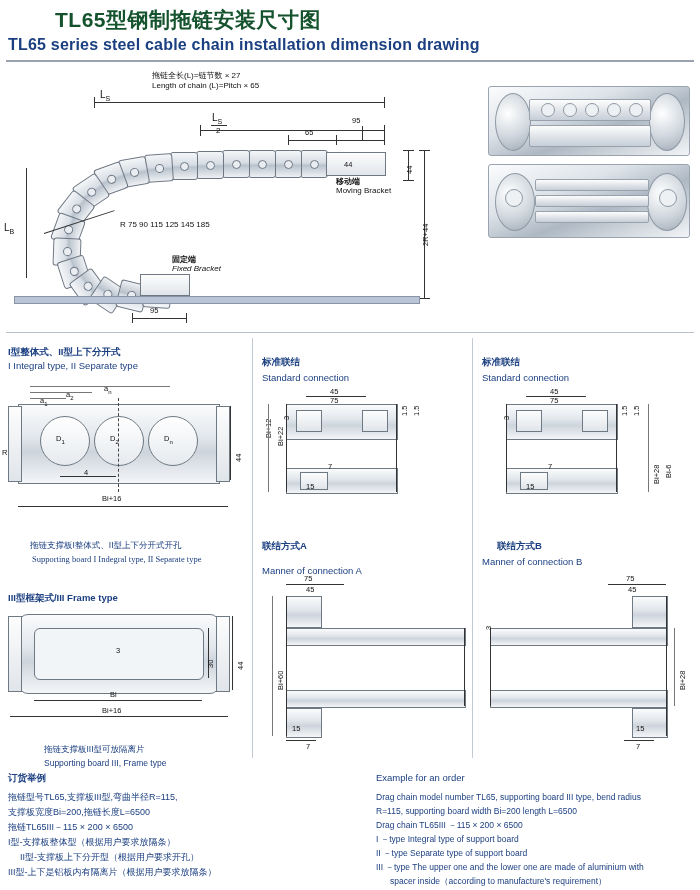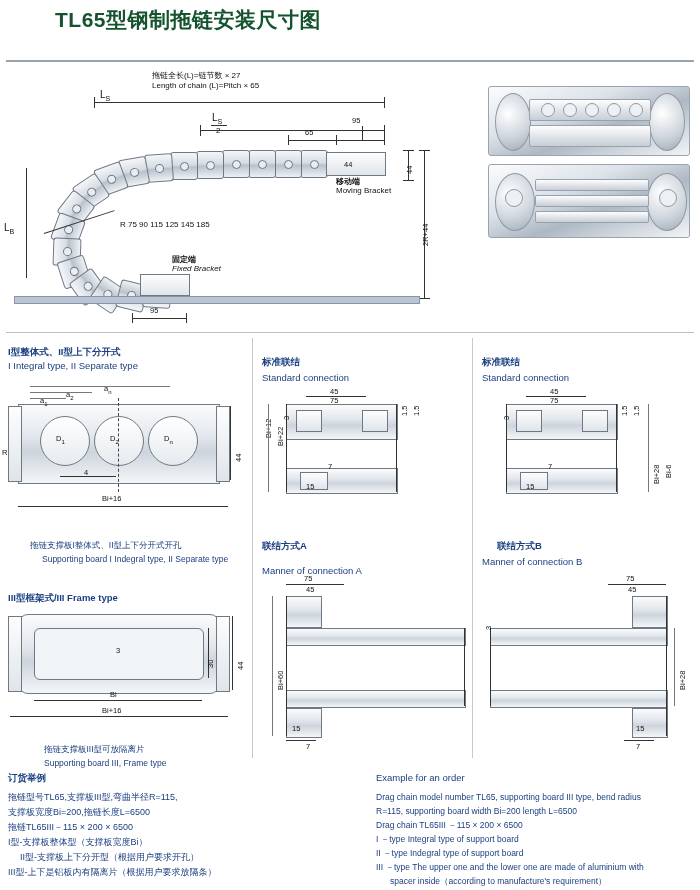--- a/index.html
+++ b/index.html
@@ -89,20 +89,21 @@
   
   .order-cn{position:absolute;font-size:9px;color:#1b3f80;line-height:15px;white-space:nowrap;}
   .order-en{position:absolute;font-size:8.5px;color:#1b3f80;line-height:14px;white-space:nowrap;}
 </style>
 </head>
 <body>
 
 <div class="page">
 
   <div class="title-cn">TL65型钢制拖链安装尺寸图</div>
+  <div class="title-en">TL65 series steel cable chain installation dimension drawing</div>
   <div class="rule-top"></div>
 
   <div class="main-draw">
 
     <div class="lbl" style="left:152px;top:2px;">拖链全长(L)=链节数 × 27</div>
     <div class="lbl" style="left:152px;top:13px;">Length of chain (L)=Pitch × 65</div>
 
     <div class="thin" style="left:94px;top:34px;width:290px;height:1px;"></div>
     <div class="thin" style="left:94px;top:29px;width:1px;height:11px;"></div>
     <div class="thin" style="left:384px;top:29px;width:1px;height:11px;"></div>
@@ -228,21 +229,21 @@
     <div class="dimv" style="left:234px;top:462px;">44</div>
     <div class="vline" style="left:230px;top:406px;height:74px;"></div>
     <div class="dim" style="left:2px;top:448px;">R</div>
     <div class="dim" style="left:84px;top:468px;">4</div>
     <div class="hline" style="left:60px;top:476px;width:56px;"></div>
 
     <div class="hline" style="left:18px;top:506px;width:210px;"></div>
     <div class="dim" style="left:102px;top:494px;">Bi+16</div>
 
     <div class="cap-cn" style="left:30px;top:540px;">拖链支撑板I整体式、II型上下分开式开孔</div>
-    <div class="cap-en" style="left:42px;top:554px;">Supporting board I Indegral type, II Separate type</div>
+    <div class="cap-en" style="left:32px;top:554px;font-family:Liberation Serif, serif;">Supporting board I Indegral type, II Separate type</div>
   </div>
 
   <div>
     <div class="hd-cn" style="left:8px;top:592px;">III型框架式/III Frame type</div>
 
     <div class="box-metal" style="left:18px;top:614px;width:200px;height:78px;border-radius:10px;"></div>
     <div class="plate" style="left:8px;top:616px;width:12px;height:74px;"></div>
     <div class="plate" style="left:216px;top:616px;width:12px;height:74px;"></div>
     <div class="plate" style="left:34px;top:628px;width:168px;height:50px;border-radius:6px;background:#f2f5f7;"></div>
     <div class="dim" style="left:116px;top:646px;">3</div>
@@ -355,27 +356,27 @@
     <div class="dim" style="left:636px;top:724px;">15</div>
     <div class="dim" style="left:636px;top:742px;">7</div>
     <div class="hline" style="left:624px;top:740px;width:30px;"></div>
   </div>
 
   <div>
     <div class="hd-cn" style="left:8px;top:772px;">订货举例</div>
     <div class="order-cn" style="left:8px;top:790px;">拖链型号TL65,支撑板III型,弯曲半径R=115,</div>
     <div class="order-cn" style="left:8px;top:805px;">支撑板宽度Bi=200,拖链长度L=6500</div>
     <div class="order-cn" style="left:8px;top:820px;">拖链TL65III－115 × 200 × 6500</div>
-    <div class="order-cn" style="left:8px;top:835px;">I型-支撑板整体型（支撑板宽度Bi）</div>
+    <div class="order-cn" style="left:8px;top:835px;">I型-支撑板整体型（根据用户要求放隔条）</div>
     <div class="order-cn" style="left:20px;top:850px;">II型-支撑板上下分开型（根据用户要求开孔）</div>
     <div class="order-cn" style="left:8px;top:865px;">III型-上下是铝板内有隔离片（根据用户要求放隔条）</div>
 
     <div class="hd-en" style="left:376px;top:772px;">Example for an order</div>
     <div class="order-en" style="left:376px;top:790px;">Drag chain model number TL65, supporting board III type, bend radius</div>
     <div class="order-en" style="left:376px;top:804px;">R=115, supporting board width Bi=200 length L=6500</div>
     <div class="order-en" style="left:376px;top:818px;">Drag chain TL65III －115 × 200 × 6500</div>
     <div class="order-en" style="left:376px;top:832px;">I －type Integral type of support board</div>
-    <div class="order-en" style="left:376px;top:846px;">II －type Indegral type of support board</div>
+    <div class="order-en" style="left:376px;top:846px;">II －type Separate type of support board</div>
     <div class="order-en" style="left:376px;top:860px;">III －type The upper one and the lower one are made of aluminium with</div>
     <div class="order-en" style="left:390px;top:874px;">spacer inside（according to manufacture's requirement）</div>
   </div>
 
 </div>
 
 </body></html>

